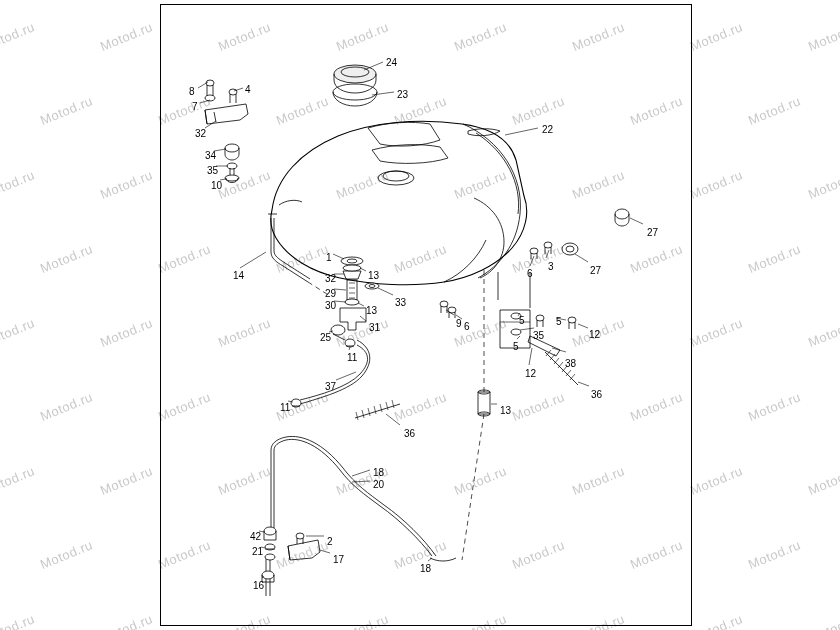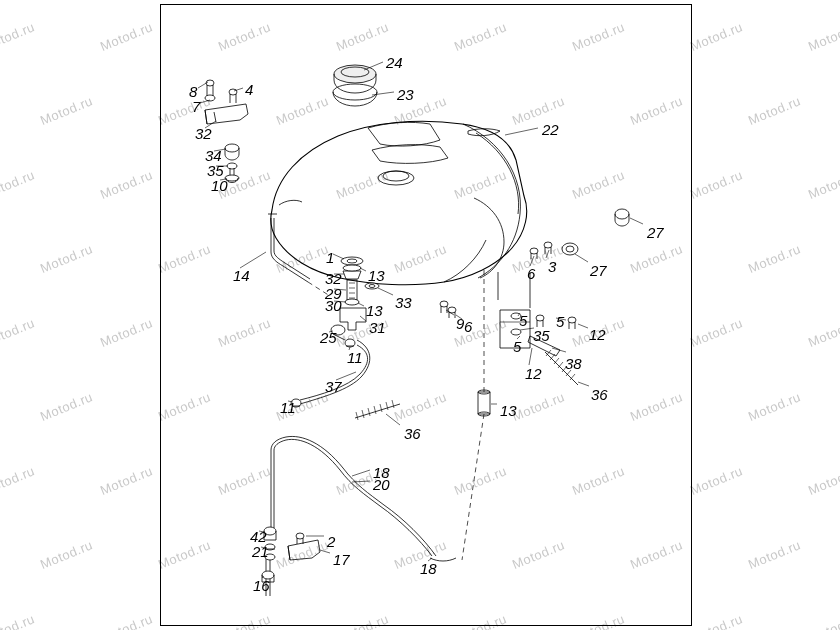--- a/index.html
+++ b/index.html
@@ -5,21 +5,21 @@
   html,body{margin:0;padding:0;background:#ffffff;}
   body{width:840px;height:630px;overflow:hidden;font-family:"Liberation Sans",sans-serif;}
   #stage{position:relative;width:840px;height:630px;background:#fff;}
   
   .wm{position:absolute;color:#c9c9c9;font-size:13px;font-family:"Liberation Sans",sans-serif;
       transform:rotate(-22deg);transform-origin:left top;white-space:nowrap;pointer-events:none;
       letter-spacing:.5px;}
   
   .frame{position:absolute;left:160px;top:4px;width:530px;height:620px;border:1px solid #000;background:transparent;}
   
-  .lbl{position:absolute;font-size:15px;color:#000;font-family:"Liberation Sans",sans-serif;line-height:11px;font-style:italic;}
+  .lbl{position:absolute;font-size:10px;color:#000;font-family:"Liberation Sans",sans-serif;line-height:11px;}
   svg.art{position:absolute;left:0;top:0;width:840px;height:630px;}
   svg.art *{vector-effect:non-scaling-stroke;}
   .ln{stroke:#000;stroke-width:.8;fill:none;}
   .ln2{stroke:#000;stroke-width:1.1;fill:none;}
   .thin{stroke:#000;stroke-width:.6;fill:none;}
   .dash{stroke:#000;stroke-width:.7;fill:none;stroke-dasharray:5 4;}
   .fillw{fill:#fff;stroke:#000;stroke-width:.8;}
   .fillg{fill:#efefef;stroke:#000;stroke-width:.8;}
 </style>
 </head>

